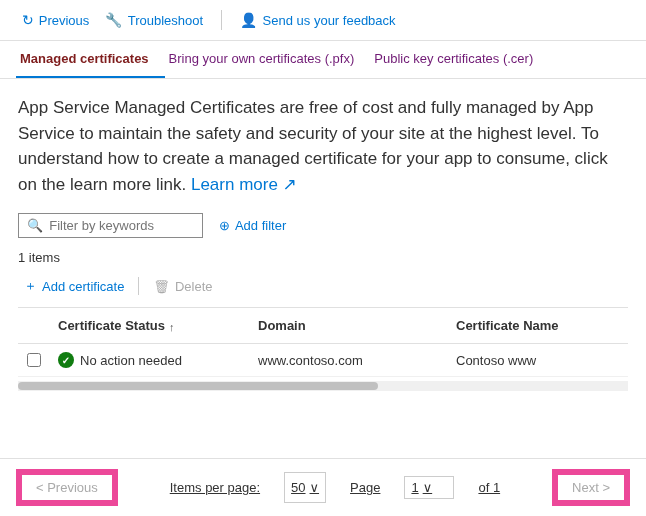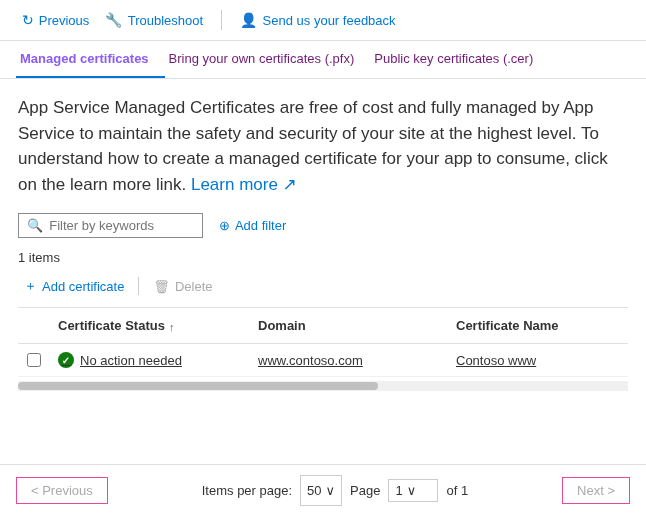--- a/index.html
+++ b/index.html
@@ -51,21 +51,21 @@
     }
     .tab {
       padding: 10px 16px 10px 4px;
       cursor: pointer;
       font-size: 13px;
       color: #701a75;
       border-bottom: 2px solid transparent;
       white-space: nowrap;
     }
     .tab.active {
-      color: #8b5cf6;
+      color: #7f1d1d;
       border-bottom: 2px solid #0078d4;
       font-weight: 600;
     }
 
     
     .content {
       padding: 16px 18px 0 18px;
     }
 
     .description {
@@ -175,21 +175,20 @@
     .table-row {
       display: grid;
       grid-template-columns: 32px 200px 1fr 180px;
       padding: 4px 0;
       border-bottom: 1px solid #f0f0f0;
       align-items: center;
     }
     .table-row .col {
       padding: 4px 8px;
       font-size: 13px;
-      text-decoration: underline;
     }
     .checkbox-cell {
       display: flex;
       align-items: center;
       justify-content: center;
     }
     input[type="checkbox"] {
       width: 14px;
       height: 14px;
       cursor: pointer;
@@ -242,36 +241,37 @@
       padding: 10px 16px;
       border-top: 1px solid #e0e0e0;
       background: #fff;
       position: absolute;
       bottom: 0;
       left: 0;
       right: 0;
     }
     .footer-nav-btn {
       background: #fff;
-      border: 1px solid #ec4899;
+      border: 6px solid #ec4899;
       padding: 5px 14px;
       cursor: pointer;
       font-size: 13px;
       color: #333;
     }
     .footer-nav-btn.disabled {
       color: #aaa;
       cursor: default;
     }
     .footer-center {
       display: flex;
       align-items: center;
-      gap: 8px;
+      gap: 24px;
       font-size: 13px;
       color: #333;
+      text-decoration: underline;
     }
     .footer-select {
       border: 1px solid #ccc;
       padding: 7px 6px;
       font-size: 13px;
       cursor: pointer;
       background: #fff;
       display: flex;
       align-items: center;
       gap: 4px;

